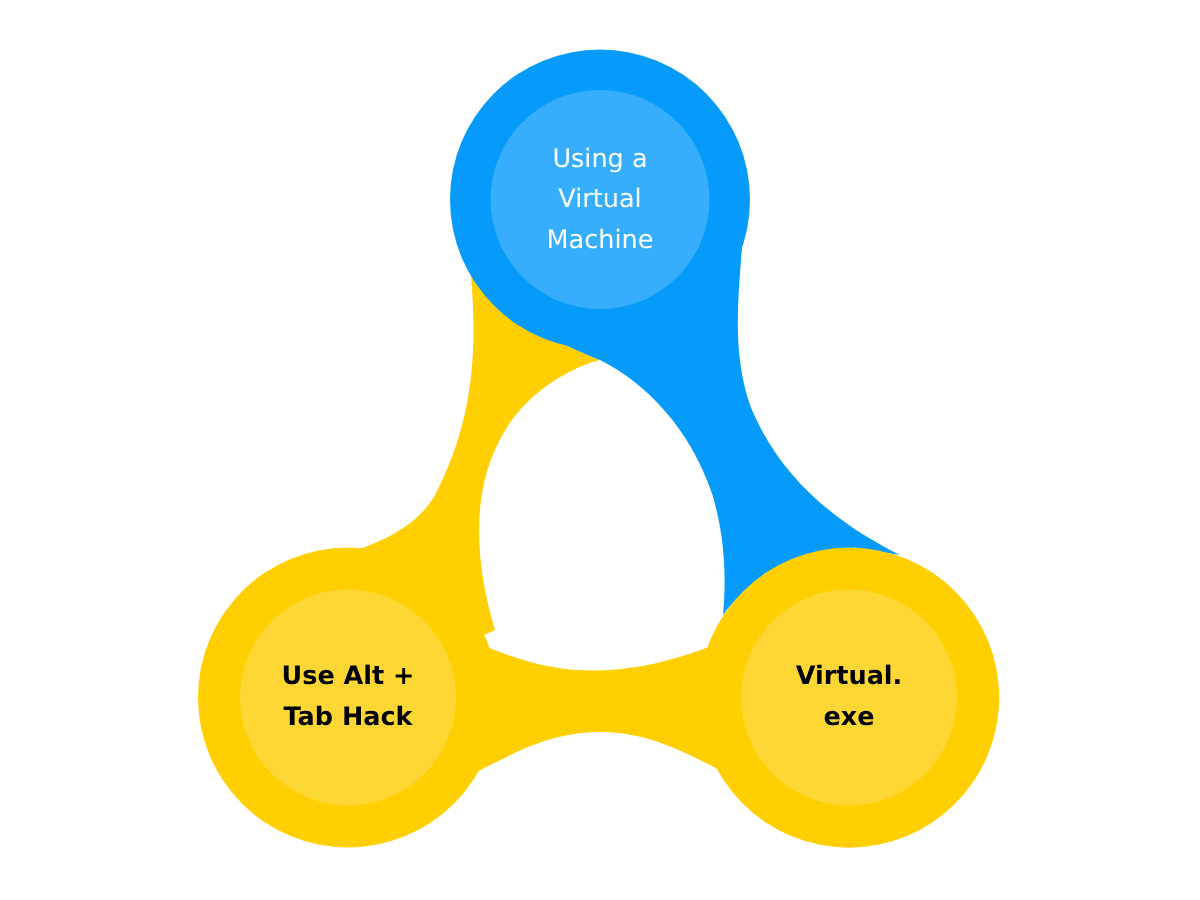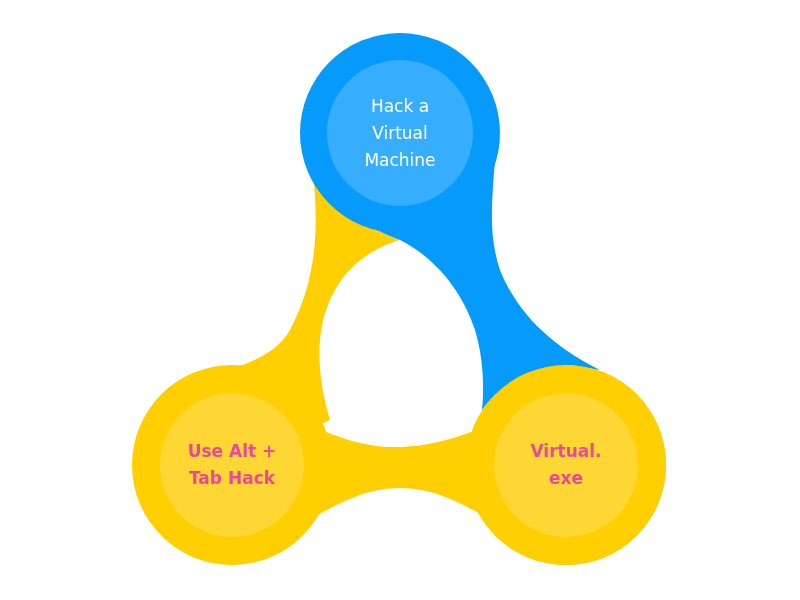--- a/index.html
+++ b/index.html
@@ -10,21 +10,21 @@
       display: flex; align-items: center; justify-content: center;
       text-align: center;
       font-family: "DejaVu Sans", sans-serif;
       font-weight: 600;
       font-size: 17px;
       line-height: 27px;
       white-space: pre-line;
       cursor: pointer;
     }
     .label-blue { color: #ffffff; font-weight: 500; }
-    .label-dark { color: #ec4899; font-weight: 700; }
+    .label-dark { color: #000000; font-weight: 700; }
   </style>
 </head>
 <body>
 
 <svg id="diagram" viewBox="0 0 800 600" xmlns="http://www.w3.org/2000/svg">
 
   <g>
 
     <path fill="#FFCF02" d="M 312 165
          C 320 230, 316 280, 290 330
@@ -59,21 +59,21 @@
     <circle cx="400" cy="133" r="100" fill="#069BFA"></circle>
   </g>
 
   <circle cx="566" cy="465" r="100" fill="#FFCF02"></circle>
 
   <circle cx="400" cy="133" r="73" fill="#36AEFD"></circle>
   <circle cx="232" cy="465" r="72" fill="#FFD735"></circle>
   <circle cx="566" cy="465" r="72" fill="#FFD735"></circle>
 </svg>
 
-<div class="node-label label-blue" style="left:327px; top:60px; width:146px; height:146px;">Hack a
+<div class="node-label label-blue" style="left:327px; top:60px; width:146px; height:146px;">Using a
 Virtual
 Machine</div>
 
 <div class="node-label label-dark" style="left:160px; top:393px; width:144px; height:144px;">Use Alt +
 Tab Hack</div>
 
 <div class="node-label label-dark" style="left:494px; top:393px; width:144px; height:144px;">Virtual.
 exe</div>
 
 </body></html>

